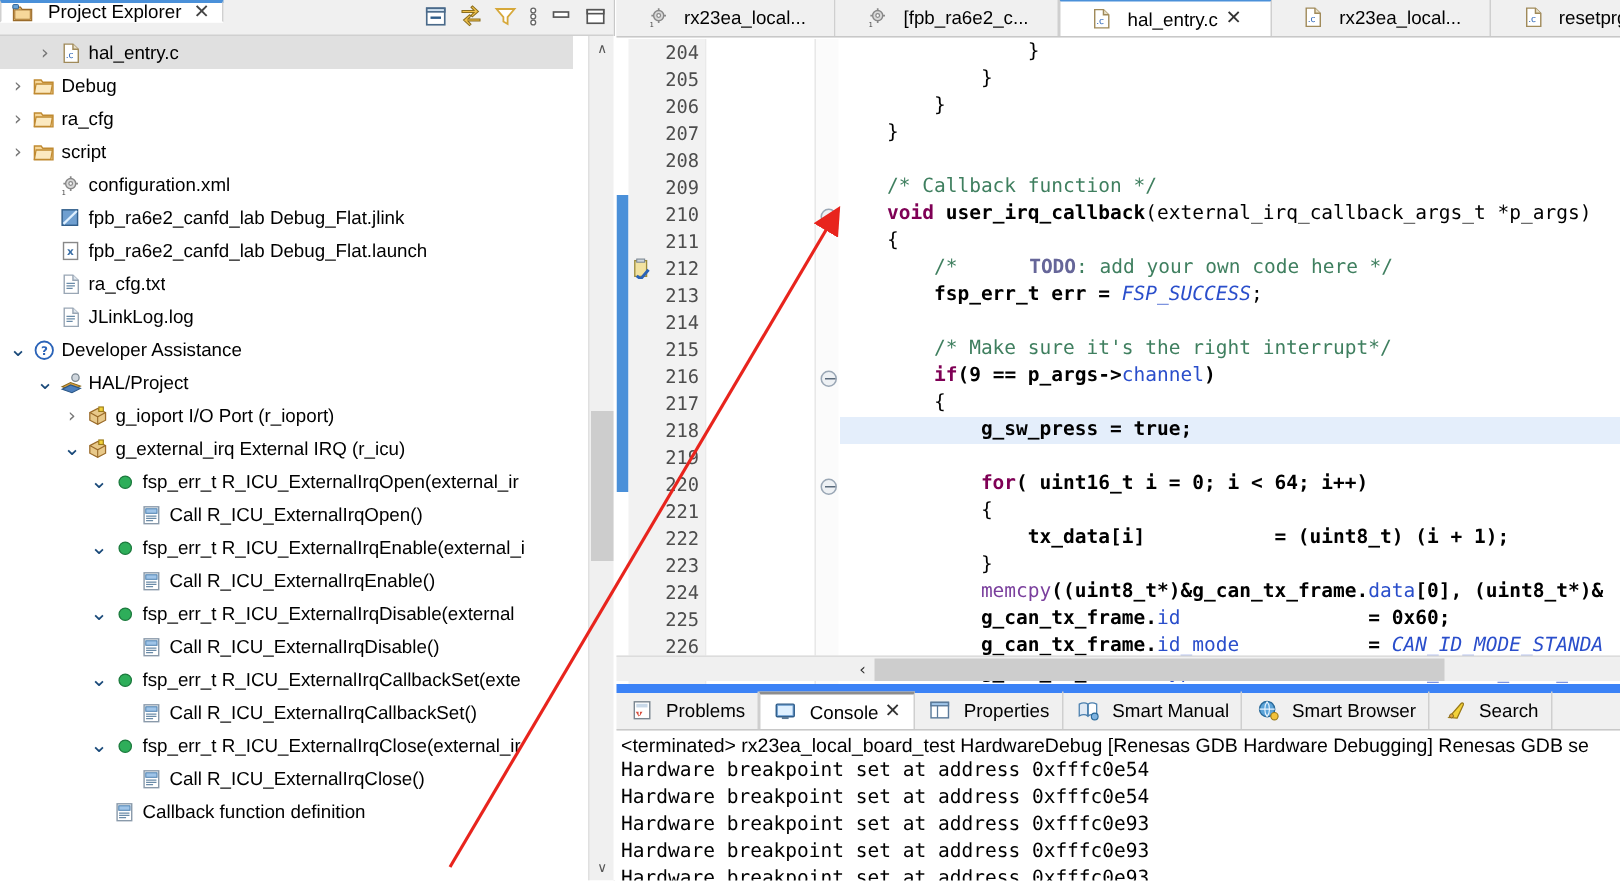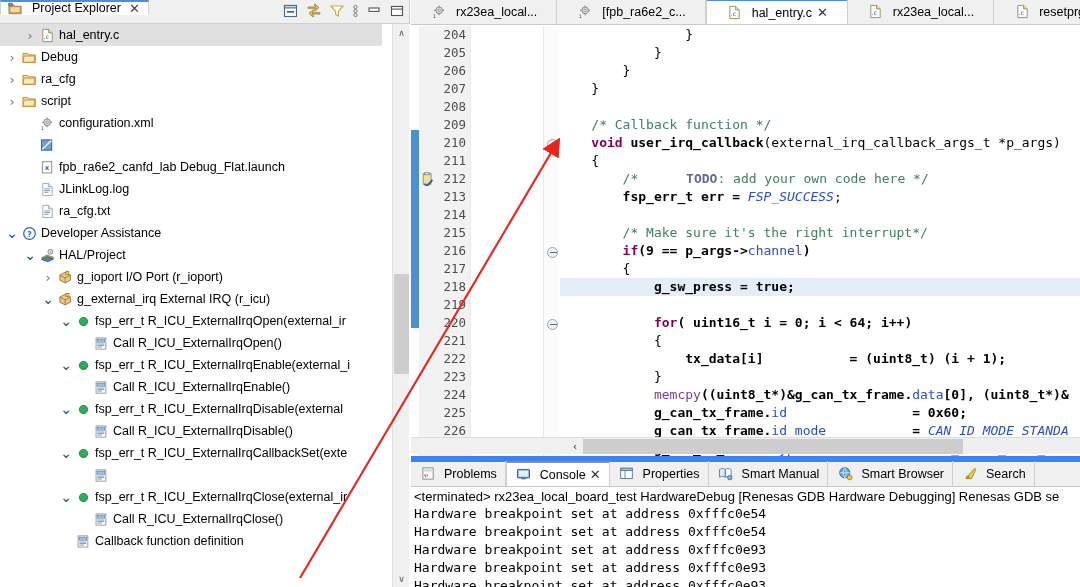--- a/index.html
+++ b/index.html
@@ -388,52 +388,53 @@
             <span class="tlabel">configuration.xml</span>
           </div>
           <div class="trow" style="padding-left: 22px;">
             <span class="arrow blank">&nbsp;</span>
             <span class="ticon">
               <svg width="15" height="15" viewBox="0 0 16 16">
                 <rect x="1.5" y="2" width="11" height="11" fill="#6f9fd0" stroke="#2f5d8a" stroke-width="1"></rect>
                 <path d="M2.5 12L12 2.8" stroke="#dff0ff" stroke-width="1.6"></path>
               </svg>
             </span>
+            <span class="tlabel">fpb_ra6e2_canfd_lab Debug_Flat.jlink</span>
           </div>
           <div class="trow" style="padding-left: 22px;">
             <span class="arrow blank">&nbsp;</span>
             <span class="ticon">
               <svg width="15" height="15" viewBox="0 0 16 16">
                 <rect x="2.5" y="1.8" width="10" height="12" fill="#fff" stroke="#888" stroke-width="1"></rect>
                 <text x="5" y="10.6" font-family="DejaVu Sans" font-size="7.5" font-weight="bold" fill="#3a6ea5">x</text>
               </svg>
             </span>
             <span class="tlabel">fpb_ra6e2_canfd_lab Debug_Flat.launch</span>
           </div>
           <div class="trow" style="padding-left: 22px;">
             <span class="arrow blank">&nbsp;</span>
             <span class="ticon">
               <svg width="15" height="15" viewBox="0 0 16 16">
                 <path d="M3 1.5h6.2L13 5.2V14.5H3z" fill="#fff" stroke="#9aa7b5" stroke-width="1"></path>
                 <path d="M9.2 1.5V5.2H13" fill="#dfe7ef" stroke="#9aa7b5" stroke-width="1"></path>
                 <path d="M4.6 7.4h6M4.6 9.2h6M4.6 11h4.4" stroke="#6a8ba8" stroke-width="0.9"></path>
               </svg>
             </span>
-            <span class="tlabel">JLinkLog.log</span>
+            <span class="tlabel">ra_cfg.txt</span>
           </div>
           <div class="trow" style="padding-left: 22px;">
             <span class="arrow blank">&nbsp;</span>
             <span class="ticon">
               <svg width="15" height="15" viewBox="0 0 16 16">
                 <path d="M3 1.5h6.2L13 5.2V14.5H3z" fill="#fff" stroke="#9aa7b5" stroke-width="1"></path>
                 <path d="M9.2 1.5V5.2H13" fill="#dfe7ef" stroke="#9aa7b5" stroke-width="1"></path>
                 <path d="M4.6 7.4h6M4.6 9.2h6M4.6 11h4.4" stroke="#6a8ba8" stroke-width="0.9"></path>
               </svg>
             </span>
-            <span class="tlabel">ra_cfg.txt</span>
+            <span class="tlabel">JLinkLog.log</span>
           </div>
           <div class="trow" style="padding-left: 4px;">
             <span class="arrow" style="font-size: 14px; color: rgb(26, 74, 122);">⌄</span>
             <span class="ticon">
               <svg width="15" height="15" viewBox="0 0 16 16">
                 <circle cx="8" cy="8" r="6.2" fill="#fff" stroke="#2a63b8" stroke-width="1.3"></circle>
                 <text x="5.6" y="11.4" font-family="DejaVu Sans" font-size="8.5" font-weight="bold" fill="#2a63b8">?</text>
               </svg>
             </span>
             <span class="tlabel">Developer Assistance</span>
@@ -542,20 +543,21 @@
           </div>
           <div class="trow" style="padding-left: 76px;">
             <span class="arrow blank">&nbsp;</span>
             <span class="ticon">
               <svg width="15" height="15" viewBox="0 0 16 16">
                 <rect x="2.2" y="2" width="10.4" height="12" fill="#fff" stroke="#8a9aaa" stroke-width="1"></rect>
                 <rect x="3.4" y="3.4" width="8" height="3.2" fill="#9fc4e8" stroke="#4a7fae" stroke-width="0.7"></rect>
                 <path d="M3.6 8.6h7.4M3.6 10.2h7.4M3.6 11.8h5" stroke="#6a8ba8" stroke-width="0.9"></path>
               </svg>
             </span>
+            <span class="tlabel">Call R_ICU_ExternalIrqCallbackSet()</span>
           </div>
           <div class="trow" style="padding-left: 58px;">
             <span class="arrow" style="font-size: 14px; color: rgb(26, 74, 122);">⌄</span>
             <span class="ticon">
               <svg width="15" height="15" viewBox="0 0 16 16">
                 <circle cx="8" cy="8" r="4.4" fill="#2eae5a" stroke="#1d7a3e" stroke-width="0.9"></circle>
               </svg>
             </span>
             <span class="tlabel">fsp_err_t R_ICU_ExternalIrqClose(external_ir</span>
           </div>

